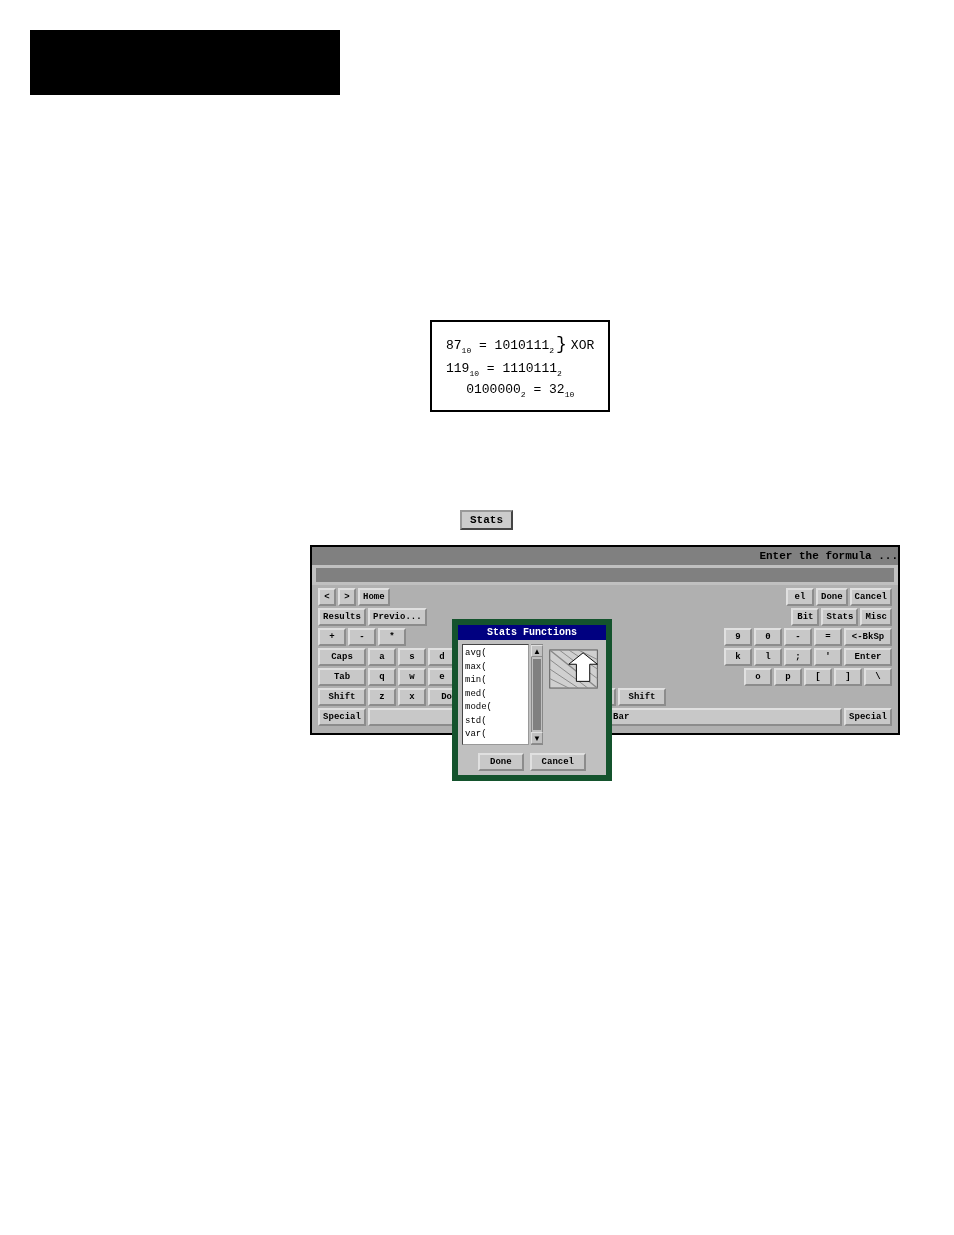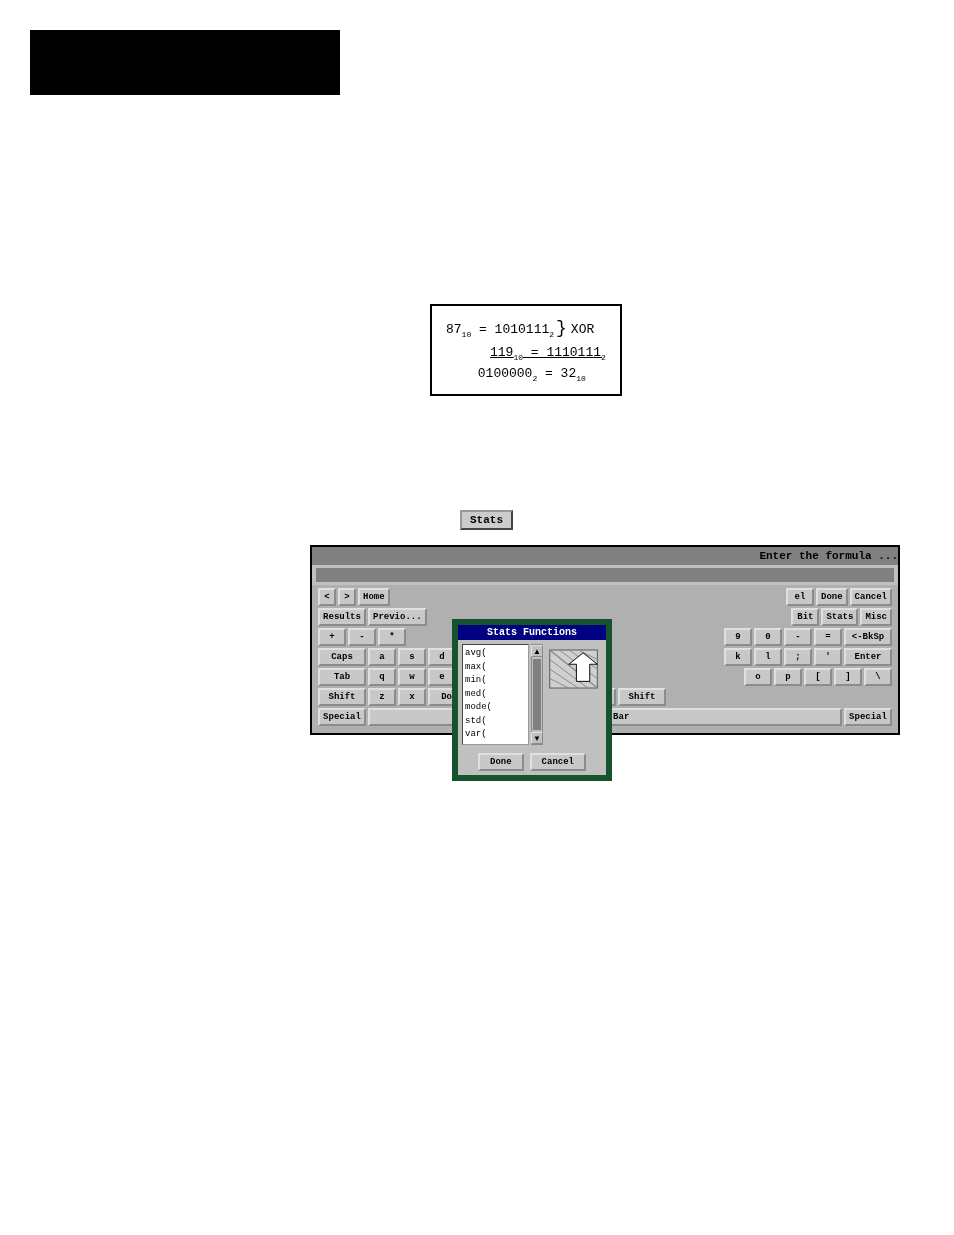--- a/index.html
+++ b/index.html
@@ -18,36 +18,34 @@
       top: 30px;
       left: 30px;
       width: 310px;
       height: 65px;
       background: #000;
     }
 
     
     .formula-container {
       position: absolute;
-      top: 304px;
+      top: 320px;
       left: 430px;
       border: 2px solid #000;
       padding: 8px 14px;
       background: #fff;
       font-family: 'Courier New', monospace;
       font-size: 13px;
       line-height: 1.6;
     }
     .formula-line {
       display: flex;
       align-items: baseline;
     }
     .underline-text {
-      text-decoration: underline;
-      margin-left: 44px;
     }
     .xor-label {
       font-family: 'Courier New', monospace;
       font-size: 13px;
       margin-left: 4px;
     }
     sub {
       font-size: 8px;
       vertical-align: sub;
     }

